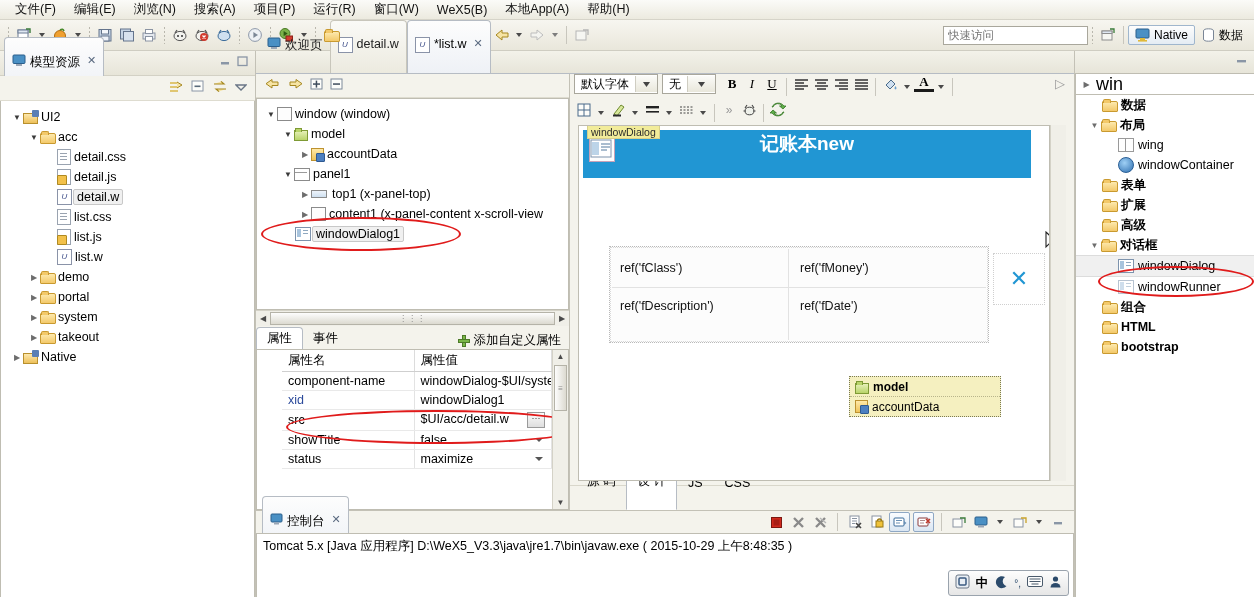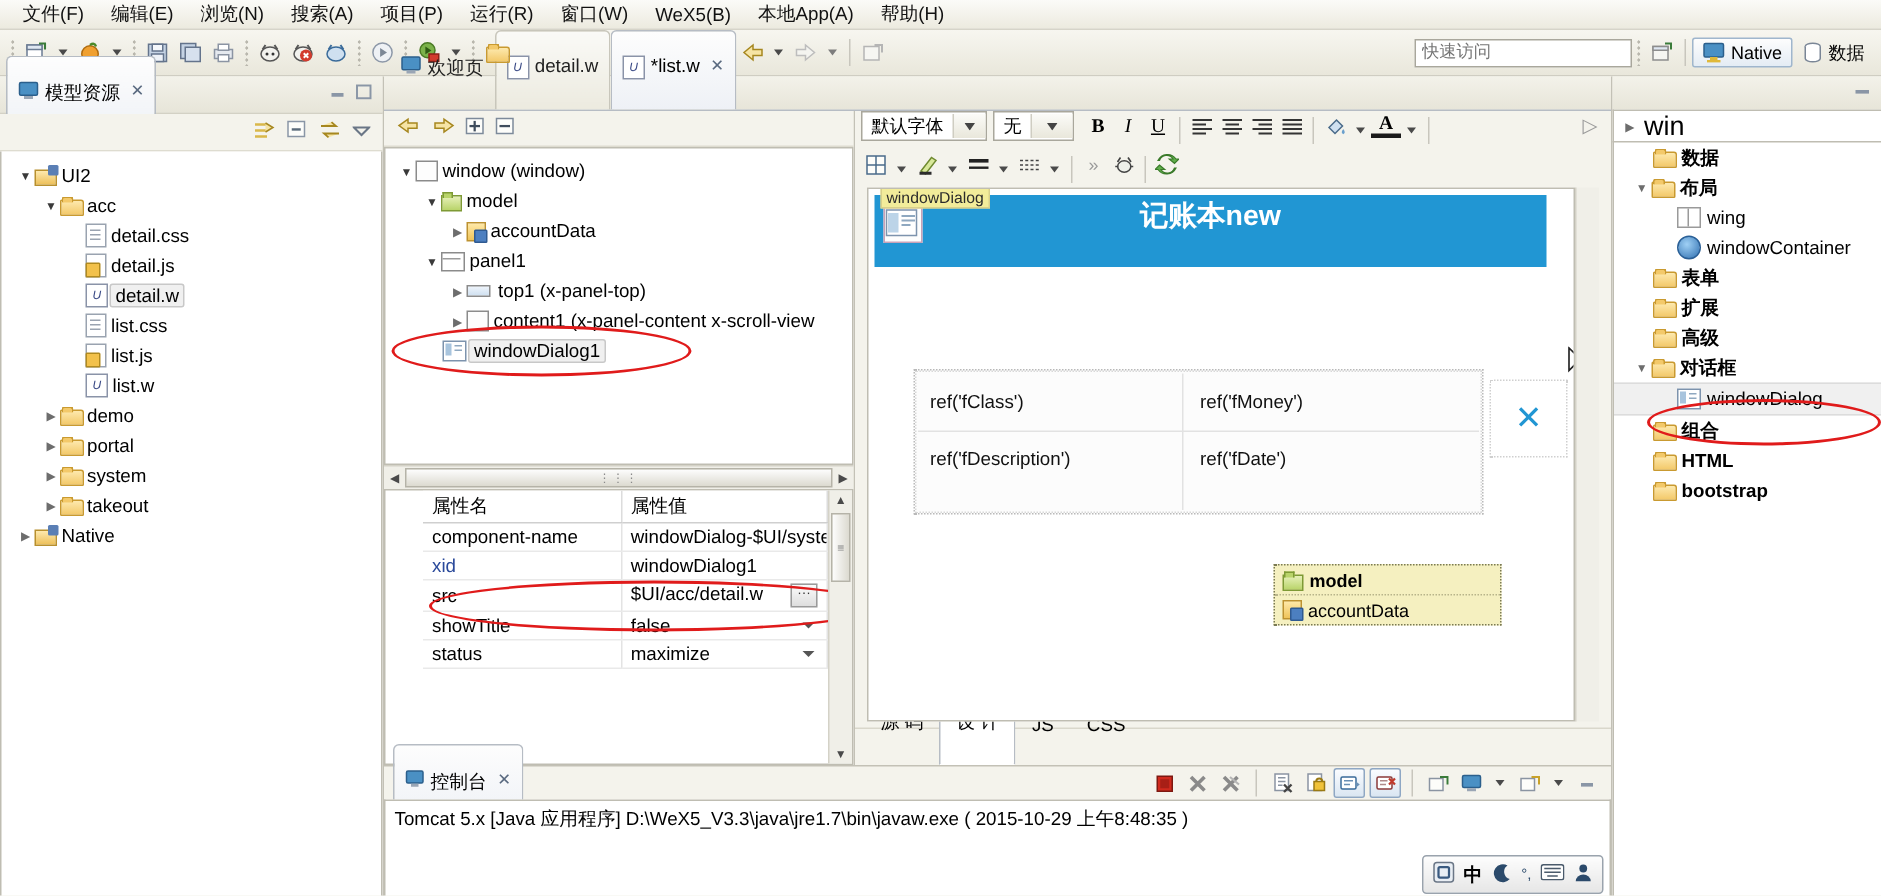--- a/index.html
+++ b/index.html
@@ -576,20 +576,31 @@
             <div class="ellipse" style="left:4px;top:118px;width:196px;height:30px;"></div>
           </div>
           <div class="hscroll">
             <span class="arrowL">◀</span>
             <span class="thumb">⋮⋮⋮</span>
             <span class="arrowR">▶</span>
           </div>
         </div>
 
         <div id="propsbox">
+          <div id="propstabs">
+            <div class="ptab active">属性</div>
+            <div class="ptab">事件</div>
+            <div id="addprop">
+              <svg width="12" height="12">
+                  <rect x="4.5" y="0.5" width="3" height="11" fill="#7ab648" stroke="#4d7a28"></rect>
+                  <rect x="0.5" y="4.5" width="11" height="3" fill="#7ab648" stroke="#4d7a28"></rect>
+                </svg>
+              <span>添加自定义属性</span>
+            </div>
+          </div>
           <div id="propgrid">
             <div style="flex:1;overflow:hidden;position:relative;margin-left:25px;">
               <table>
                 <colgroup>
                     <col style="width:132px">
                     <col>
                   </colgroup>
                 <tbody>
                     <tr>
                   <th>属性名</th>
@@ -944,20 +955,24 @@
         </div>
       <div class="pn bold" style="padding-left:12px">
           <span class="arw">▼</span>
           <span class="fold"></span>
           <span style="margin-left:4px">对话框</span>
         </div>
       <div class="pn sel" style="padding-left:42px">
           <span class="dlgico"></span>
           <span style="margin-left:4px">windowDialog</span>
         </div>
+      <div class="pn" style="padding-left:42px">
+          <span class="dlgico" style="opacity:.55"></span>
+          <span style="margin-left:4px">windowRunner</span>
+        </div>
       <div class="pn bold" style="padding-left:26px">
           <span class="fold"></span>
           <span style="margin-left:4px">组合</span>
         </div>
       <div class="pn bold" style="padding-left:26px">
           <span class="fold"></span>
           <span style="margin-left:4px">HTML</span>
         </div>
       <div class="pn bold" style="padding-left:26px">
           <span class="fold"></span>

